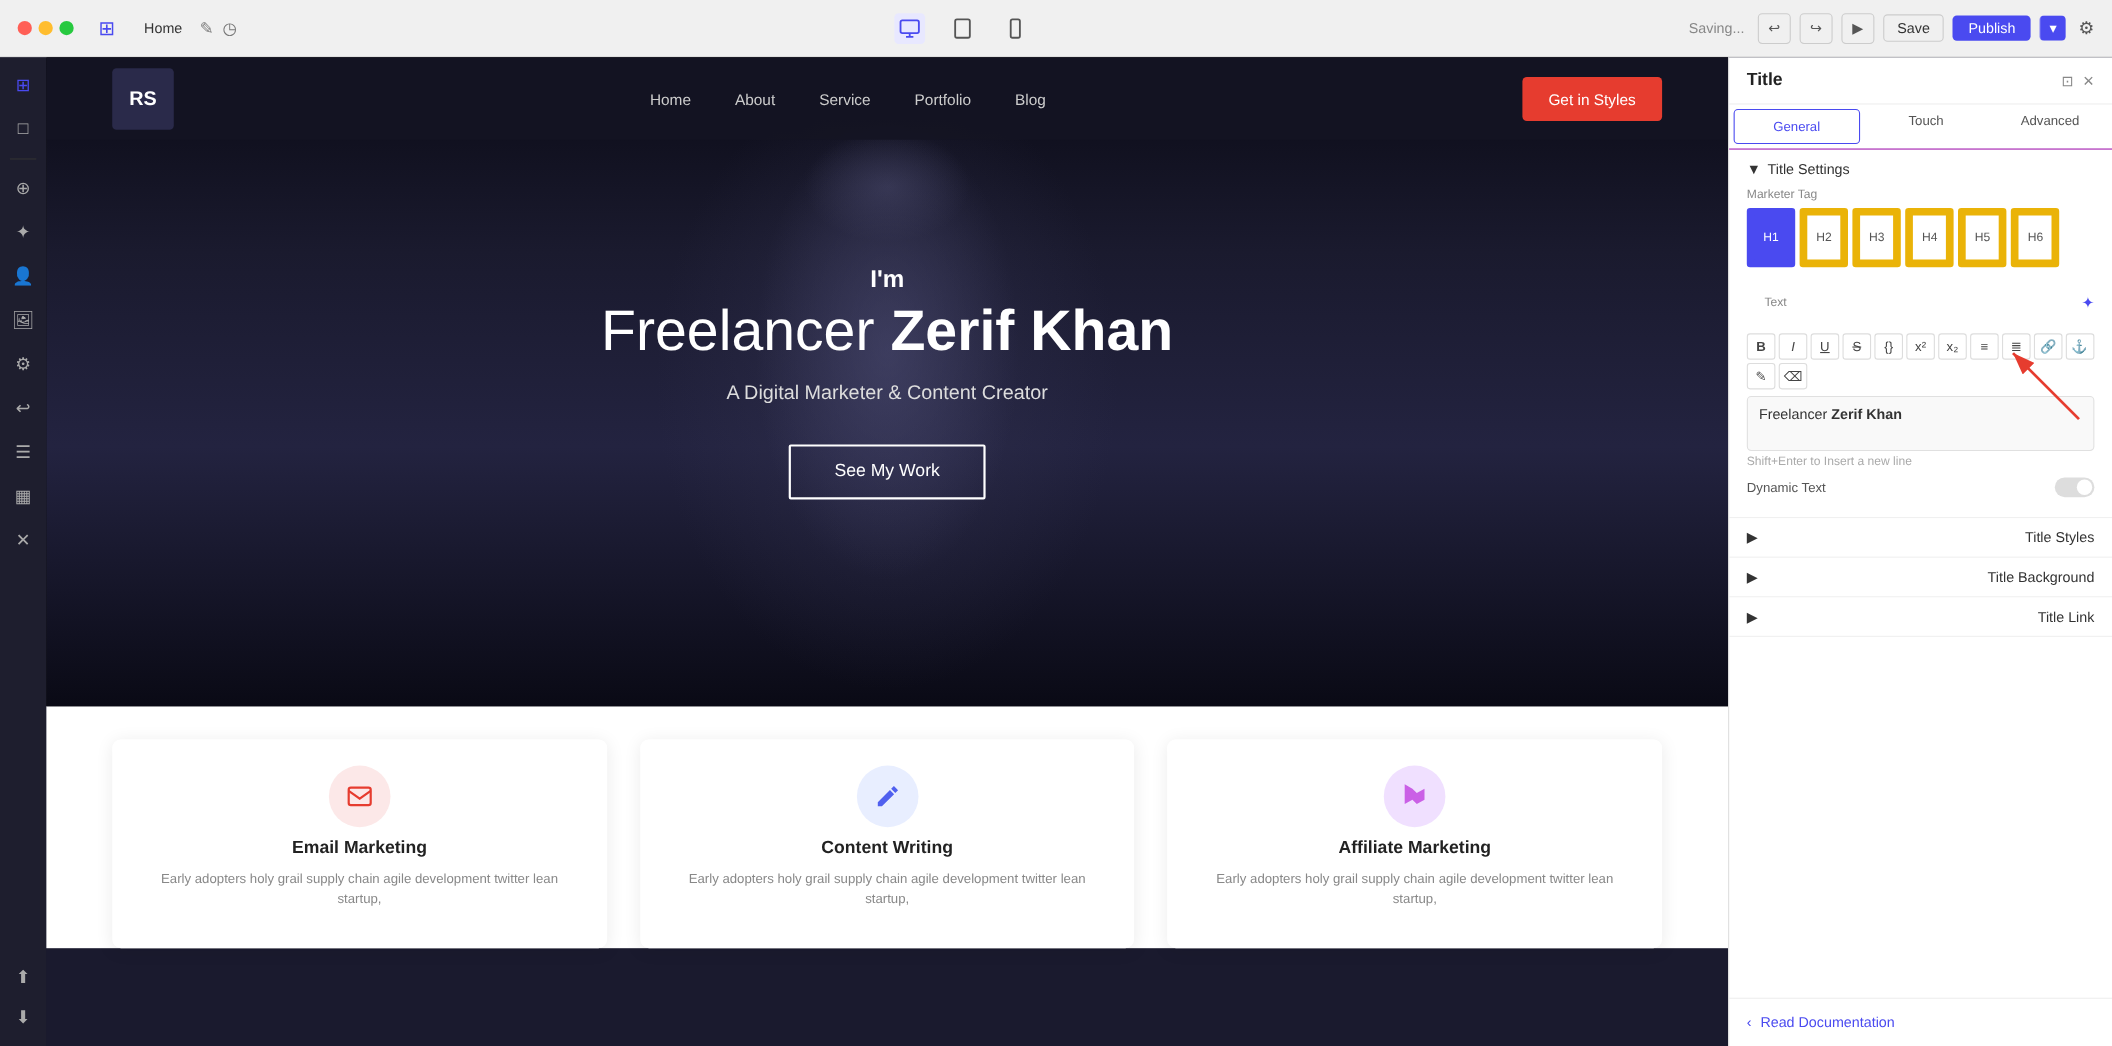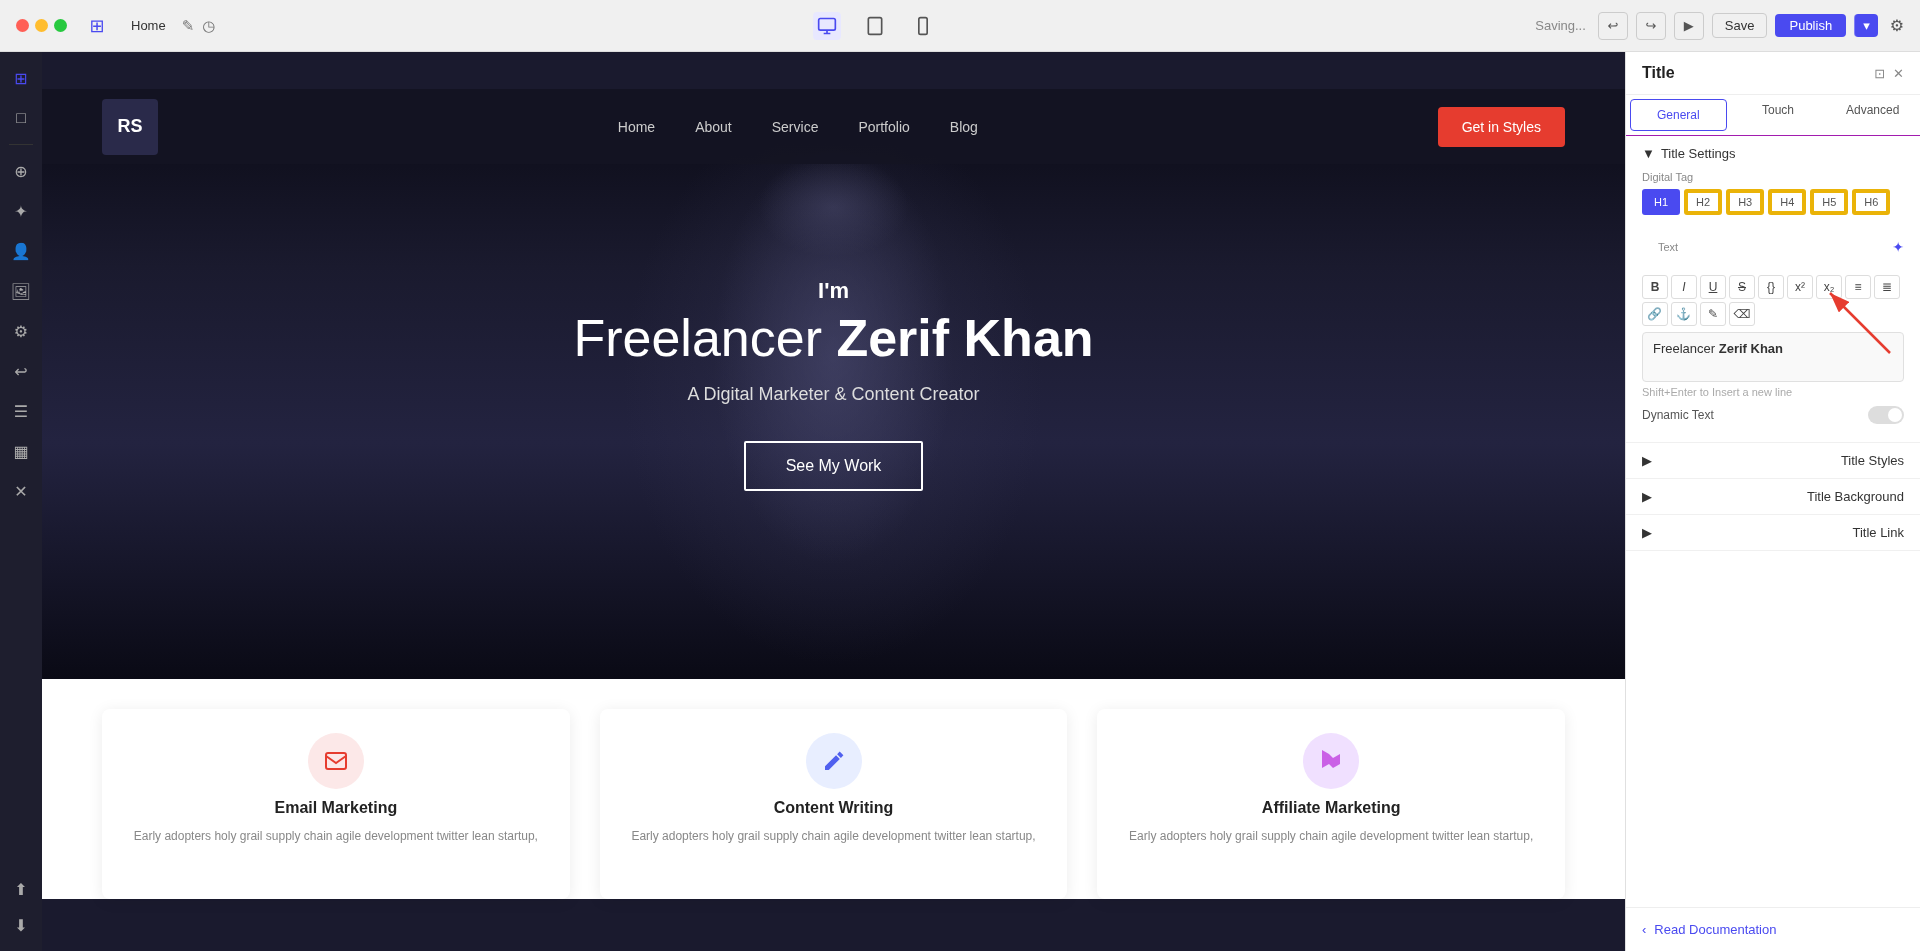--- a/index.html
+++ b/index.html
@@ -53,21 +53,21 @@
       padding: 8px 0;
       gap: 4px;
       flex-shrink: 0;
     }
     .sidebar-icon { width: 36px; height: 36px; display: flex; align-items: center; justify-content: center; border-radius: 6px; cursor: pointer; color: #aaa; font-size: 16px; }
     .sidebar-icon.active { color: white; }
     .sidebar-divider { width: 24px; height: 1px; background: #333; margin: 4px 0; }
     .sidebar-bottom { margin-top: auto; }
 
     
-    .canvas-area { flex: 1; overflow: hidden; display: flex; flex-direction: column; position: relative; margin-top: 37px; }
+    .canvas-area { flex: 1; overflow: hidden; display: flex; flex-direction: column; position: relative; }
 
     
     .website-preview { flex: 1; overflow: hidden; position: relative; }
 
     
     .site-nav {
       background: rgba(20, 20, 35, 0.95);
       padding: 0 60px;
       height: 75px;
       display: flex;
@@ -123,21 +123,21 @@
     }
     .service-icon { width: 56px; height: 56px; border-radius: 50%; display: flex; align-items: center; justify-content: center; font-size: 22px; }
     .icon-email { background: #fce8e8; color: #e63c2f; }
     .icon-writing { background: #e8eeff; color: #5060ef; }
     .icon-affiliate { background: #f0e0ff; color: #c040e0; }
     .service-title { font-size: 16px; font-weight: 700; color: #222; }
     .service-desc { font-size: 12px; color: #888; line-height: 1.5; }
 
     
     .right-panel {
-      width: 295px;
+      width: 349px;
       background: #fff;
       border-left: 1px solid #e0e0e0;
       display: flex;
       flex-direction: column;
       flex-shrink: 0;
       font-size: 13px;
     }
 
     .panel-header {
       padding: 12px 16px;
@@ -158,21 +158,21 @@
     .panel-tab.active { color: #4a4af0; border-bottom-color: #4a4af0; border: 1px solid #4a4af0; border-radius: 4px; margin: 4px; }
 
     .panel-section { padding: 10px 16px; border-bottom: 1px solid #f0f0f0; }
     .panel-section-header { display: flex; align-items: center; gap: 6px; cursor: pointer; color: #333; font-size: 13px; font-weight: 500; margin-bottom: 10px; }
 
     .label { font-size: 11px; color: #888; margin-bottom: 6px; margin-top: 8px; }
 
     
     .heading-tags { display: flex; gap: 4px; }
     .h-btn {
-      padding: 3px 8px; border: 4px solid #eab308; border-radius: 3px;
+      padding: 14px 8px; border: 7px solid #eab308; border-radius: 3px;
       cursor: pointer; font-size: 11px; color: #555; background: white;
     }
     .h-btn.active { background: #4a4af0; color: white; border-color: #4a4af0; }
 
     
     .text-toolbar { display: flex; gap: 3px; flex-wrap: wrap; margin-bottom: 6px; }
     .fmt-btn {
       width: 26px; height: 24px; border: 1px solid #ddd; border-radius: 3px;
       cursor: pointer; font-size: 12px; color: #444; background: white;
       display: flex; align-items: center; justify-content: center;
@@ -388,21 +388,21 @@
       <div class="panel-tab">Touch</div>
       <div class="panel-tab">Advanced</div>
     </div>
 
     <div class="panel-section">
       <div class="panel-section-header">
         <span>▼</span>
         <span>Title Settings</span>
       </div>
 
-      <div class="label">Digital Tag</div>
+      <div class="label">Marketer Tag</div>
       <div class="heading-tags">
         <button class="h-btn active">H1</button>
         <button class="h-btn">H2</button>
         <button class="h-btn">H3</button>
         <button class="h-btn">H4</button>
         <button class="h-btn">H5</button>
         <button class="h-btn">H6</button>
       </div>
 
       <div style="display:flex;justify-content:space-between;align-items:center;margin-top:10px;">

